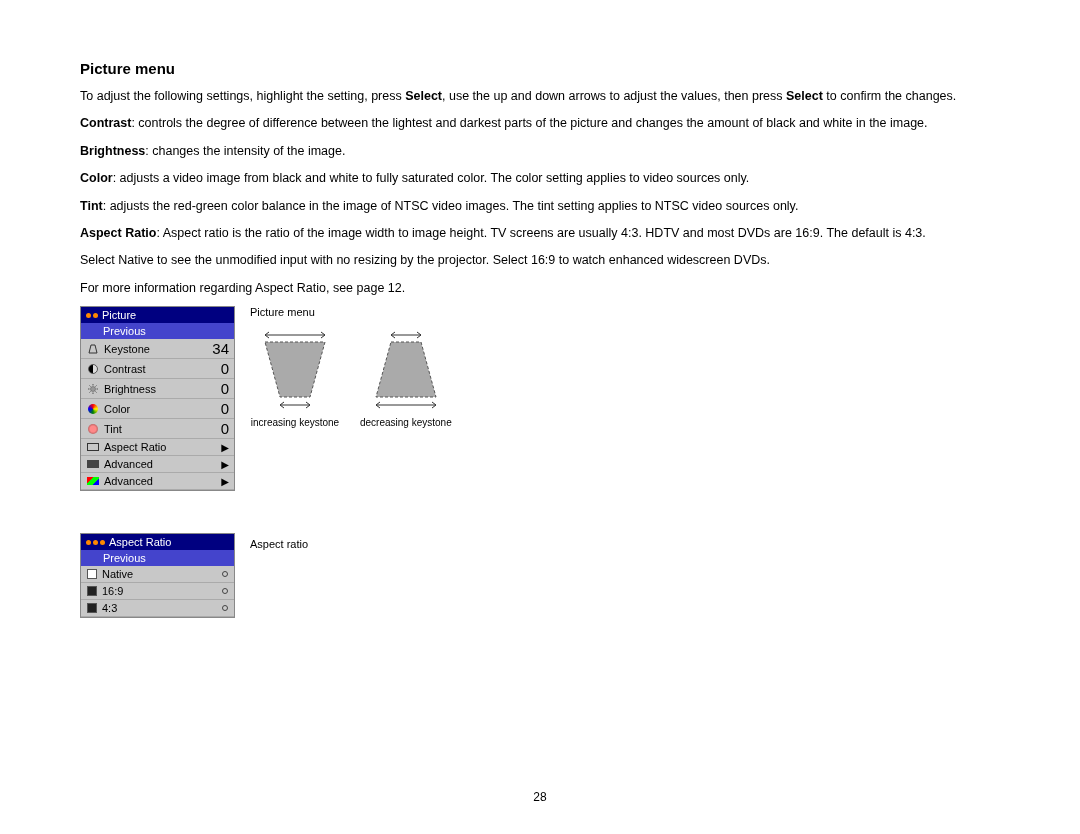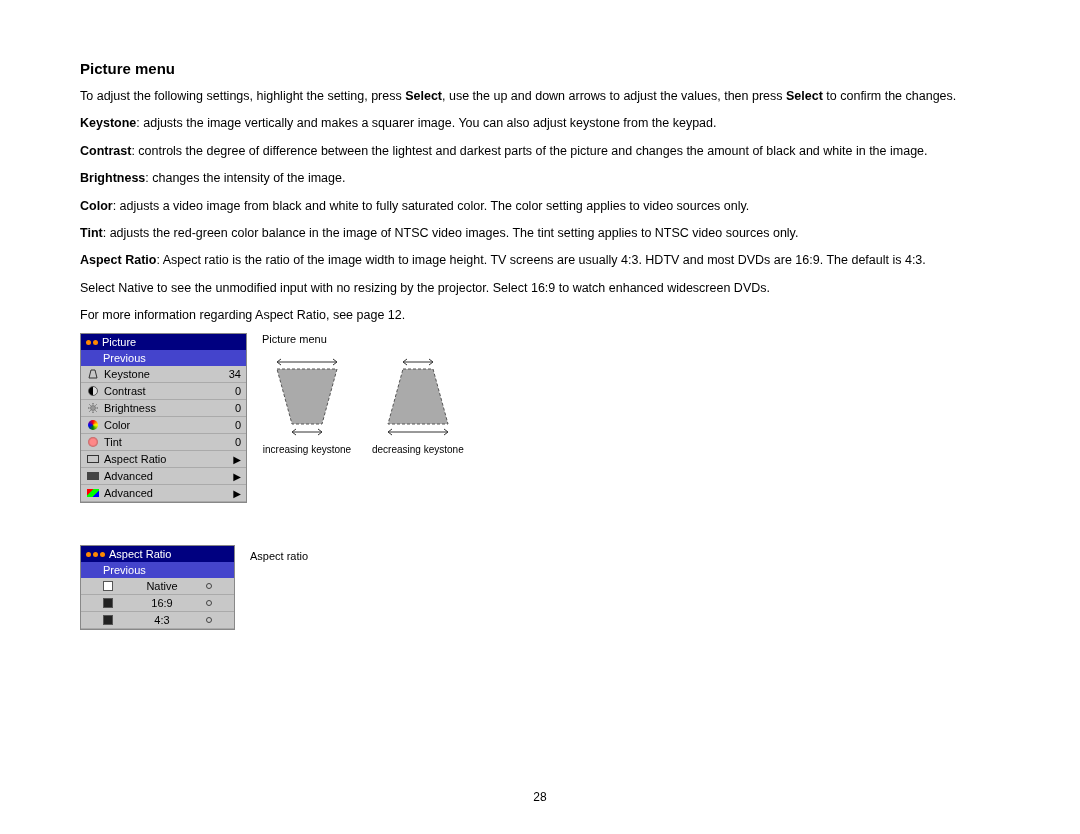--- a/index.html
+++ b/index.html
@@ -57,21 +57,21 @@
       margin-bottom: 8px;
       font-family: Arial, sans-serif;
     }
 
     p strong {
       font-weight: bold;
     }
 
     
     .osd-menu {
-      width: 167px;
+      width: 155px;
       border: 1px solid #888;
       background: #d0d0d0;
       font-family: Arial, sans-serif;
       font-size: 11px;
       margin-bottom: 4px;
     }
 
     .osd-header {
       background: #000080;
       color: #fff;
@@ -119,21 +119,21 @@
       align-items: center;
       justify-content: center;
     }
 
     .osd-label {
       flex: 1;
       font-size: 11px;
     }
 
     .osd-value {
-      font-size: 11px;
+      font-size: 15px;
     }
 
     .osd-arrow {
       font-size: 10px;
     }
 
     .picture-menu-label {
       font-family: Arial, sans-serif;
       font-size: 11px;
       margin-bottom: 4px;
@@ -174,25 +174,24 @@
       width: 155px;
       border: 1px solid #888;
       background: #d0d0d0;
       font-family: Arial, sans-serif;
       font-size: 11px;
     }
 
     .osd-radio-row {
       display: flex;
       align-items: center;
-      padding: 2px 22px;
+      padding: 2px 6px;
       background: #c8c8c8;
       border-bottom: 1px solid #aaa;
       min-height: 16px;
-      text-align: center;
     }
 
     .radio-box {
       width: 10px;
       height: 10px;
       border: 1px solid #555;
       background: #fff;
       margin-right: 5px;
       flex-shrink: 0;
     }
@@ -275,23 +274,20 @@
 <div class="page-container">
   <div class="content-area">
 
     <div class="left-column">
       <h2>Picture menu</h2>
 
       <p>
         To adjust the following settings, highlight the setting, press <strong>Select</strong>, use the up and down arrows to adjust the values, then press <strong>Select</strong> to confirm the changes.
       </p>
 
-      <p>
-        <strong>Keystone</strong>: adjusts the image vertically and makes a squarer image. You can also adjust keystone from the keypad.
-      </p>
 
       <p>
         <strong>Contrast</strong>: controls the degree of difference between the lightest and darkest parts of the picture and changes the amount of black and white in the image.
       </p>
 
       <p>
         <strong>Brightness</strong>: changes the intensity of the image.
       </p>
 
       <p>

